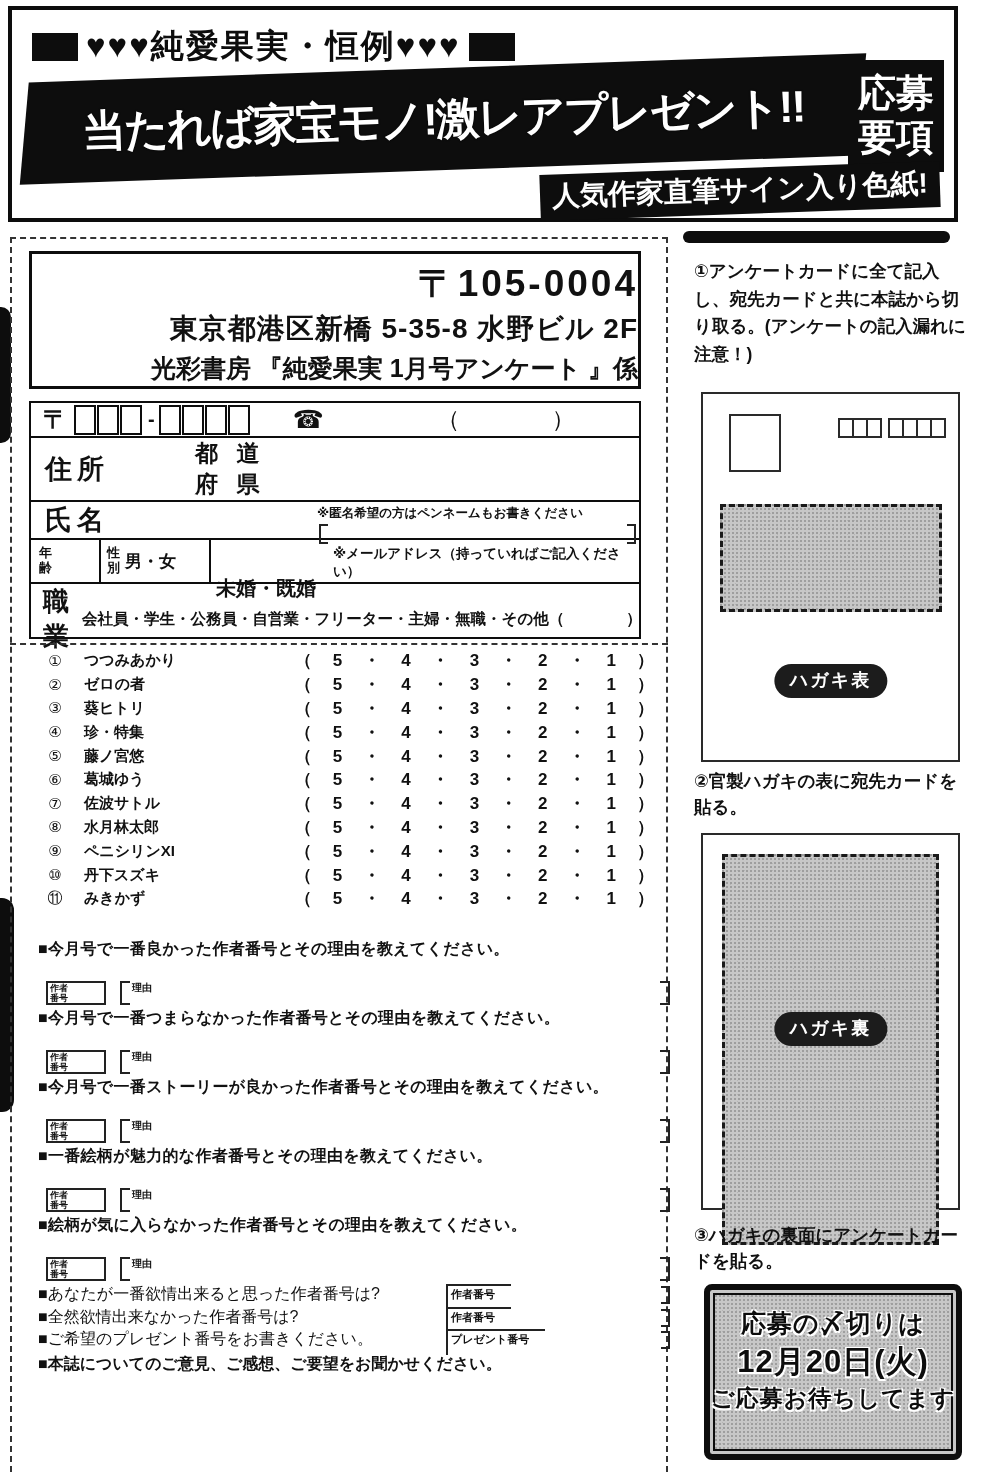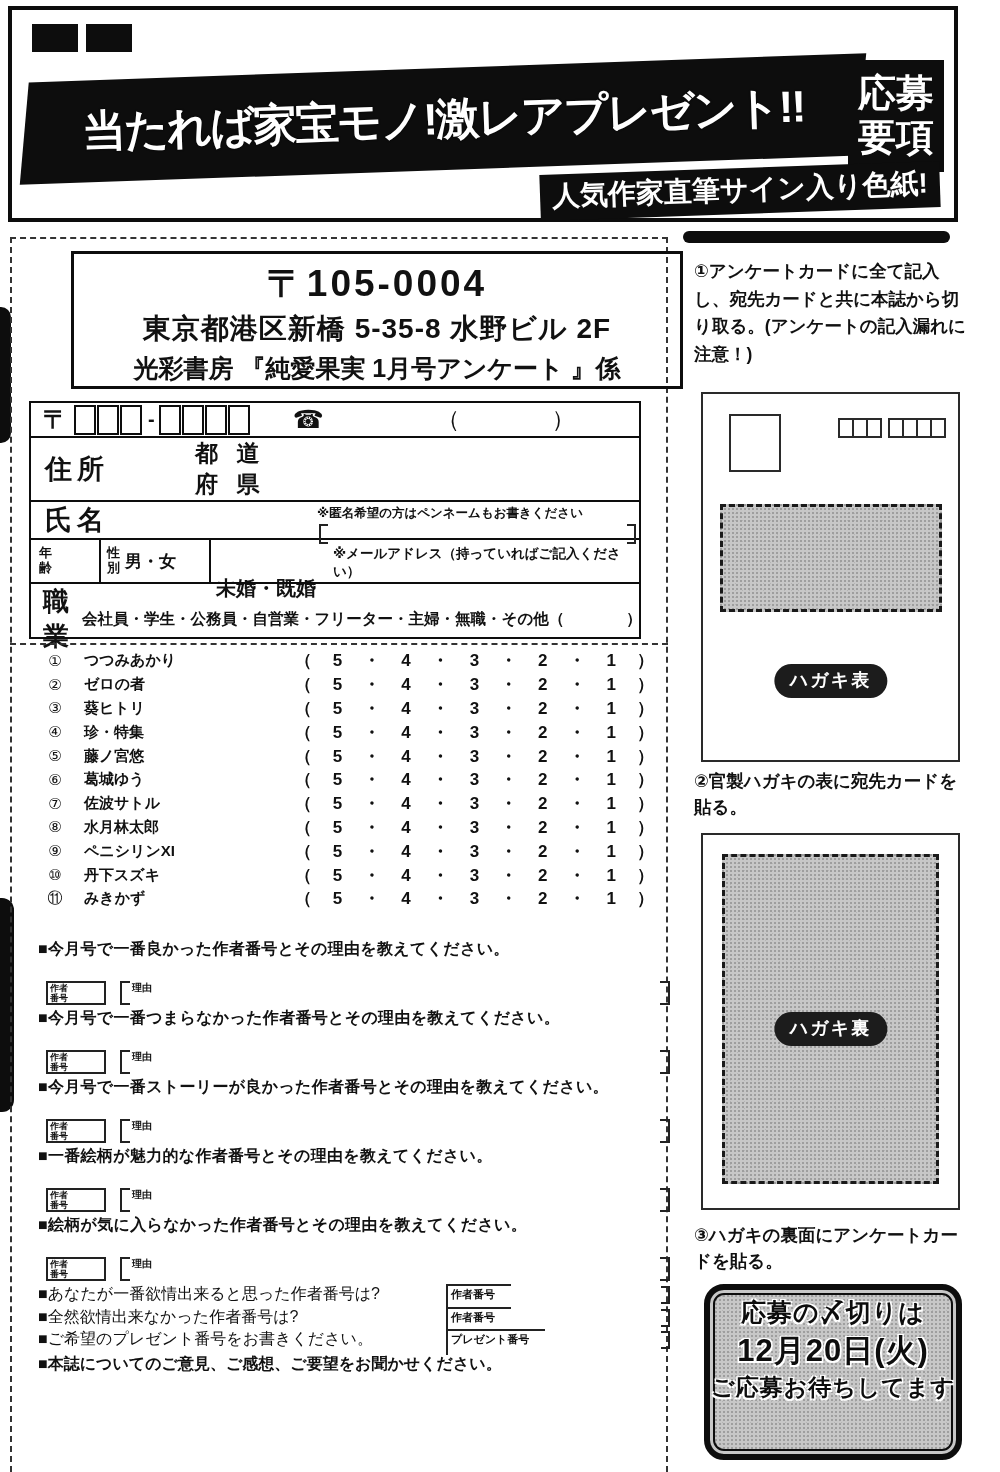--- a/index.html
+++ b/index.html
@@ -29,21 +29,21 @@
 
   
   .tab1 { position:absolute; left:0; top:307px; width:11px; height:136px; background:#0d0d0d; border-radius:0 10px 10px 0; }
   .tab2 { position:absolute; left:0; top:898px; width:14px; height:214px; background:#0d0d0d; border-radius:0 12px 12px 0; }
 
   
   .card { position:absolute; left:10px; top:237px; width:658px; height:1235px;
     border-left:2px dashed #333; border-right:2px dashed #333; border-top:2px dashed #333; }
 
   .addr { position:absolute; left:17px; top:12px; width:612px; height:138px;
-    border:3px solid #0d0d0d; text-align:center;margin-left:42px; }
+    border:3px solid #0d0d0d; text-align:right; }
   .addr-l1 { font-size:37px; font-weight:bold; letter-spacing:3px; margin-top:5px; }
   .addr-l2 { font-size:28px; font-weight:bold; letter-spacing:1px; margin-top:1px; }
   .addr-l3 { font-size:25px; font-weight:bold; margin-top:4px; }
 
   .formbox { position:absolute; left:17px; top:162px; width:612px; height:238px;
     border:2px solid #0d0d0d; display:flex; flex-direction:column; }
   .fr { border-top:2px solid #0d0d0d; display:flex; align-items:center; }
   .fr:first-child { border-top:none; }
   .fr1 { height:38px; padding-left:12px; gap:3px; }
   .pmark { font-size:25px; font-weight:bold; margin-right:5px; }
@@ -116,39 +116,40 @@
   .speckle { background-color:#c7c7c7;
     background-image:radial-gradient(#9e9e9e 0.8px, transparent 0.9px),
                      radial-gradient(#b4b4b4 0.9px, transparent 1px);
     background-size:4px 4px, 7px 7px; background-position:0 0, 2px 3px; }
   .paste-f { position:absolute; left:17px; top:110px; width:222px; height:108px; border:3px dashed #1a1a1a; }
   .pill { position:absolute; left:50%; transform:translateX(-50%); background:#1c1c1c; color:#fff;
     font-size:18px; font-weight:bold; padding:4px 16px 6px; border-radius:17px; letter-spacing:2px; white-space:nowrap; }
   .pill-f { bottom:62px; }
   .pc-back { position:absolute; left:701px; top:833px; width:259px; height:377px;
     border:2px solid #2a2a2a; background:#fff; }
-  .paste-b { position:absolute; left:19px; top:19px; width:217px; height:330px; border:3px dashed #1a1a1a; }
+  .paste-b { position:absolute; left:19px; top:19px; width:217px; height:391px; border:3px dashed #1a1a1a; }
   .pill-b { top:155px; }
 
   .deadline { position:absolute; left:704px; top:1284px; width:258px; height:176px;
-    border:6px solid #0d0d0d; border-radius:20px;
+    border:6px solid #0d0d0d; border-radius:8px;
     box-shadow:inset 0 0 0 3px #c7c7c7, inset 0 0 0 5px #0d0d0d;
-    text-align:center; padding-top:6px; }
+    text-align:center; padding-top:17px; }
   .dl { font-weight:bold; color:#0d0d0d; letter-spacing:1px; line-height:1.35;
     text-shadow:-1.5px -1.5px 0 #fff, 1.5px -1.5px 0 #fff, -1.5px 1.5px 0 #fff, 1.5px 1.5px 0 #fff; }
   .d1 { font-size:25px; }
   .d2 { font-size:31px; }
   .d3 { font-size:23px; }
 </style>
 </head>
 <body>
 
 <div class="banner">
   <div class="strip">
     <span class="cap"></span>
+    <span class="hearts">♥♥♥純愛果実・恒例♥♥♥</span>
     <span class="cap"></span>
   </div>
   <div class="title-band">
     <span class="title-text">当たれば家宝モノ!激レアプレゼント!!</span>
   </div>
   <div class="side-box">
     <span>応募</span>
     <span>要項</span>
   </div>
   <div class="subtitle-band">人気作家直筆サイン入り色紙!</div>

